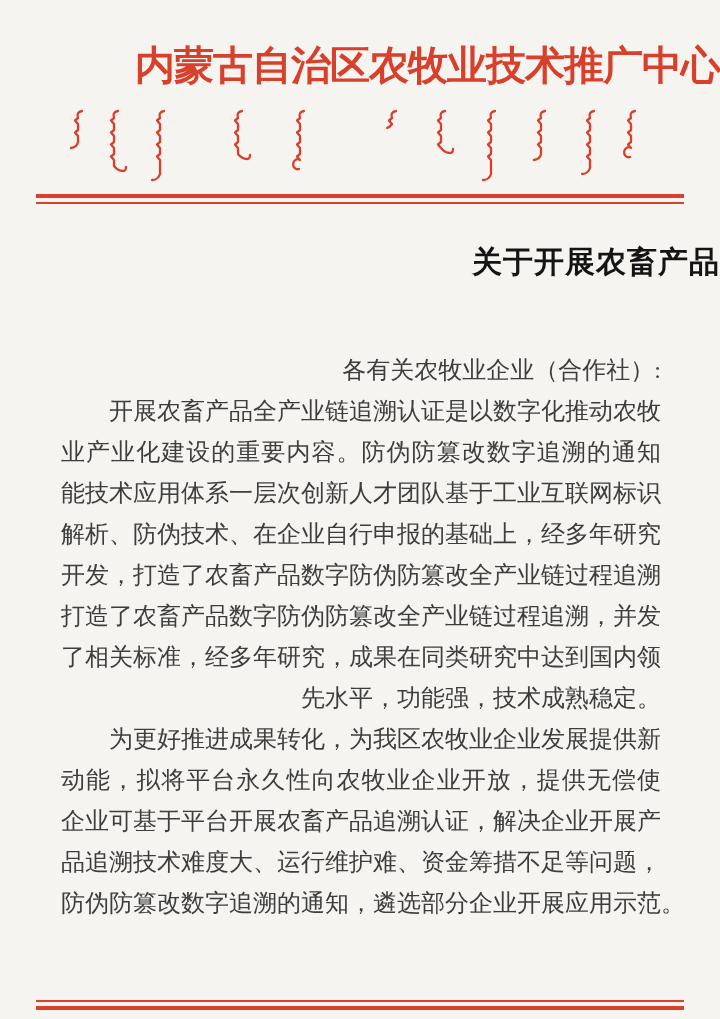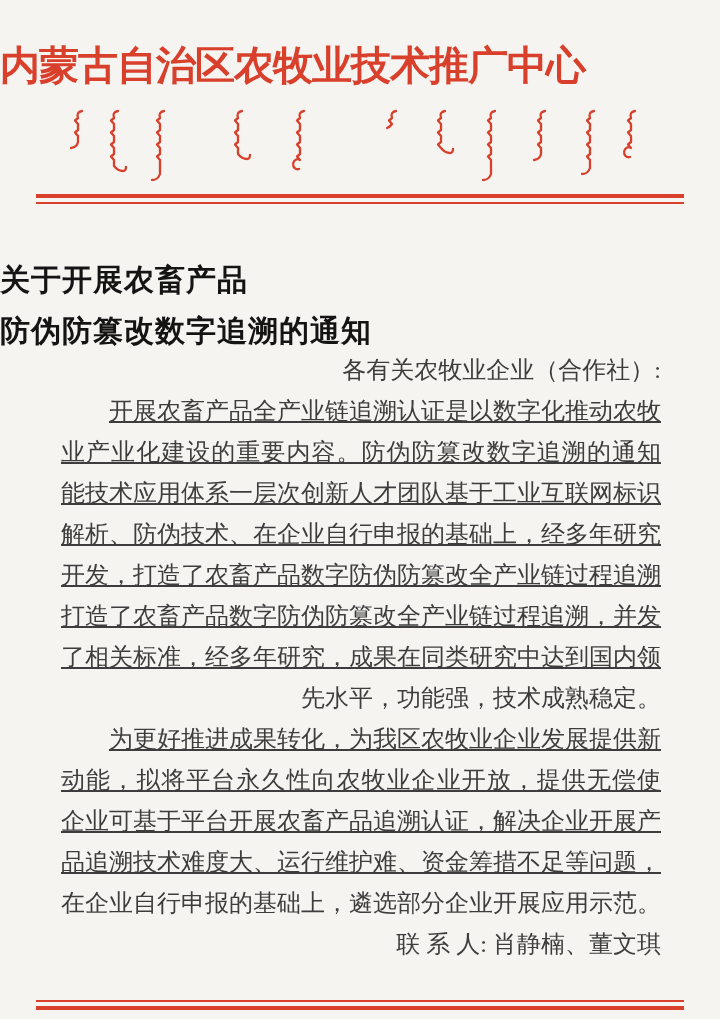--- a/index.html
+++ b/index.html
@@ -12,39 +12,39 @@
   .page{
     position:relative;
     width:720px;height:1019px;
     margin:0 auto;
     background:var(--paper);
     font-family:"Liberation Serif", serif;
     overflow:hidden;
   }
   .org-title{
     position:absolute;top:40px;left:0;right:0;
-    text-align:left;
+    text-align:right;
     font-size:40px;line-height:52px;
     font-weight:bold;
     letter-spacing:-1px;
     color:var(--accent);
     white-space:nowrap;
   }
   .mongol-band{
     position:absolute;top:108px;left:0;
     width:720px;height:82px;
   }
   .rule{position:absolute;left:36px;right:36px;background:var(--accent);}
   .rule-top-thick{top:194px;height:4px;}
   .rule-top-thin{top:202px;height:2px;}
   .rule-bottom-thin{top:1000px;height:2px;}
   .rule-bottom-thick{top:1006px;height:4px;}
   .doc-title{
-    position:absolute;top:254px;left:0;right:0;
-    text-align:left;
+    position:absolute;top:236px;left:0;right:0;
+    text-align:right;
     color:var(--title-ink);
     font-weight:bold;
     font-size:30px;line-height:51px;
     letter-spacing:1px;
   }
   .doc-body{
     position:absolute;top:350px;left:61px;
     width:600px;
     color:var(--ink);
     font-size:24px;line-height:41px;
@@ -54,21 +54,20 @@
     display:block;height:41px;
     white-space:nowrap;
     text-align:right;
   }
   .body-line.justify{
     white-space:normal;
     text-align:justify;
     text-align-last:justify;
     text-justify:inter-character;
     overflow:hidden;
-    text-decoration:underline;
   }
   .body-line.indent{text-indent:48px;}
 </style>
 </head>
 <body>
 
 <div class="page">
 
   <div class="org-title">内蒙古自治区农牧业技术推广中心</div>
 
@@ -86,37 +85,35 @@
         <path d="M 594 3 q -6 1 -4 7 l -3 2.5 l 3 3.5 l 0 6 l -3 2.5 l 3 3.5 l 0 6 l -3 2.5 l 3 3.5 l 0 6 l -3 2.5 l 3 3.5 l 0 8 q -2 6 -8 6" fill="none" stroke="#d8402c" stroke-width="2.3" stroke-linecap="round" stroke-linejoin="round"></path>
         <path d="M 635 3 q -6 1 -4 7 l -3 2.5 l 3 3.5 l 0 6 l -3 2.5 l 3 3.5 l 0 6 l -3 2.5 l 3 3.5 a 4.5 5 0 1 0 -1 9" fill="none" stroke="#d8402c" stroke-width="2.3" stroke-linecap="round" stroke-linejoin="round"></path>
       </svg>
   </div>
 
   <div class="rule rule-top-thick"></div>
   <div class="rule rule-top-thin"></div>
 
   <div class="doc-title">
     <div>关于开展农畜产品</div>
-    <div>防伪防篡改数字追溯的通知</div>
   </div>
 
   <div class="doc-body">
       <div class="body-line">各有关农牧业企业（合作社）:</div>
       <div class="body-line justify indent">开展农畜产品全产业链追溯认证是以数字化推动农牧</div>
       <div class="body-line justify">业产业化建设的重要内容。防伪防篡改数字追溯的通知</div>
       <div class="body-line justify">能技术应用体系一层次创新人才团队基于工业互联网标识</div>
       <div class="body-line justify">解析、防伪技术、在企业自行申报的基础上，经多年研究</div>
       <div class="body-line justify">开发，打造了农畜产品数字防伪防篡改全产业链过程追溯</div>
       <div class="body-line justify">打造了农畜产品数字防伪防篡改全产业链过程追溯，并发布</div>
       <div class="body-line justify">了相关标准，经多年研究，成果在同类研究中达到国内领</div>
       <div class="body-line">先水平，功能强，技术成熟稳定。</div>
       <div class="body-line justify indent">为更好推进成果转化，为我区农牧业企业发展提供新</div>
       <div class="body-line justify">动能，拟将平台永久性向农牧业企业开放，提供无偿使用，</div>
       <div class="body-line justify">企业可基于平台开展农畜产品追溯认证，解决企业开展产</div>
       <div class="body-line justify">品追溯技术难度大、运行维护难、资金筹措不足等问题，</div>
-      <div class="body-line">在企业自行申报的基础上，遴选部分企业开展应用示范。</div>
-      <div class="body-line indent">联 系 人: 肖静楠、董文琪</div>
+      <div class="body-line">防伪防篡改数字追溯的通知，遴选部分企业开展应用示范。</div>
     </div>
 
   <div class="rule rule-bottom-thin"></div>
   <div class="rule rule-bottom-thick"></div>
 
 </div>
 
 </body></html>

